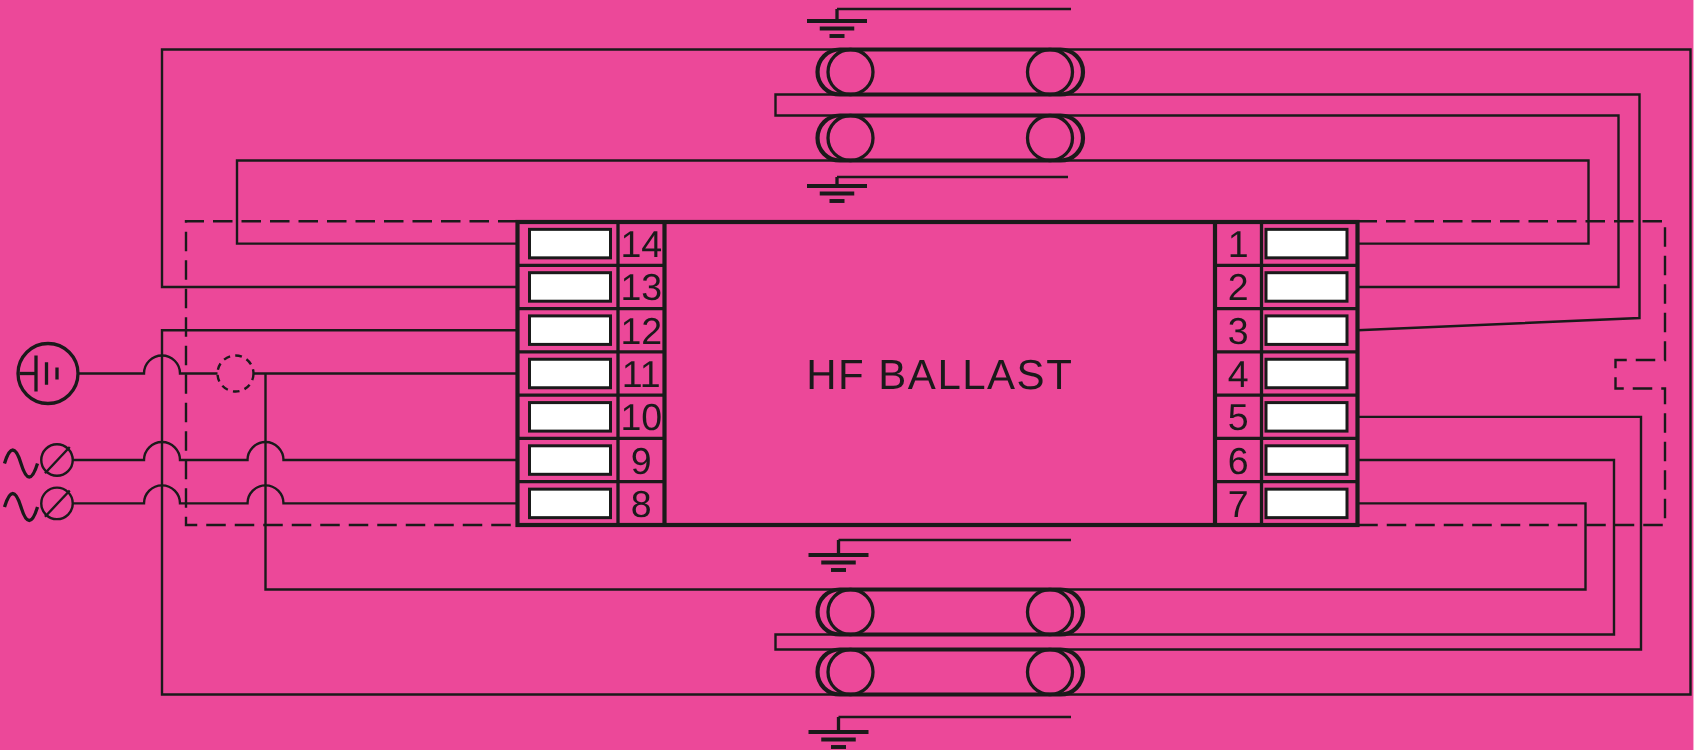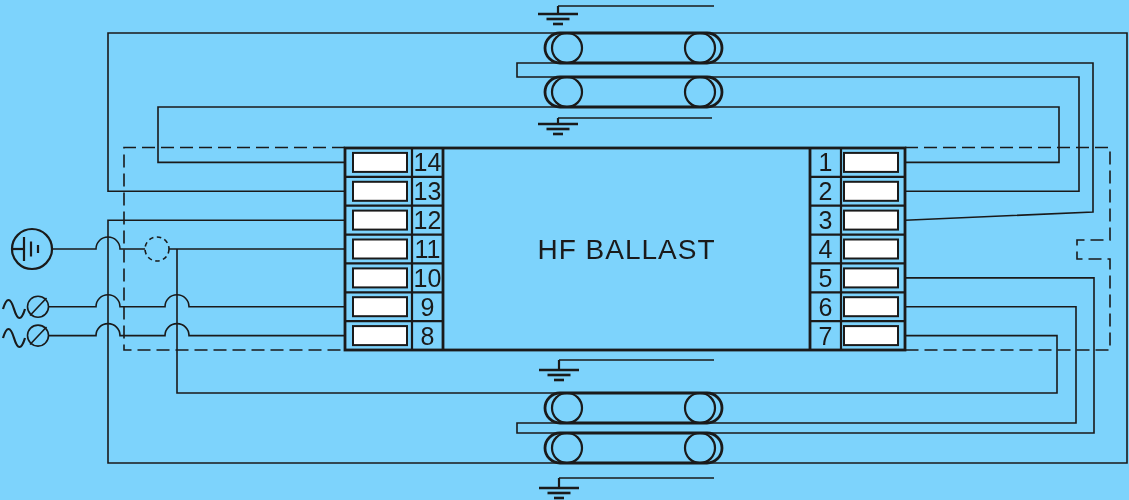--- a/index.html
+++ b/index.html
@@ -1,19 +1,19 @@
 <!DOCTYPE html>
 <html><head>
 <meta charset="utf-8">
 <style>
   html,body{margin:0;padding:0;background:#ffffff;}
   .stage{
     position:relative;
     width:1129px;height:500px;
-    background:#7dd3fc;
+    background:#ec4899;
     font-family:"Liberation Sans", sans-serif;
     overflow:hidden;
   }
   svg{display:block}
   svg text{
     font-family:"Liberation Sans", sans-serif;
     fill:#1a1a1a;
   }
   .t-num{font-size:25px;text-anchor:middle;}
   .title{font-size:28px;text-anchor:middle;letter-spacing:1px;}

